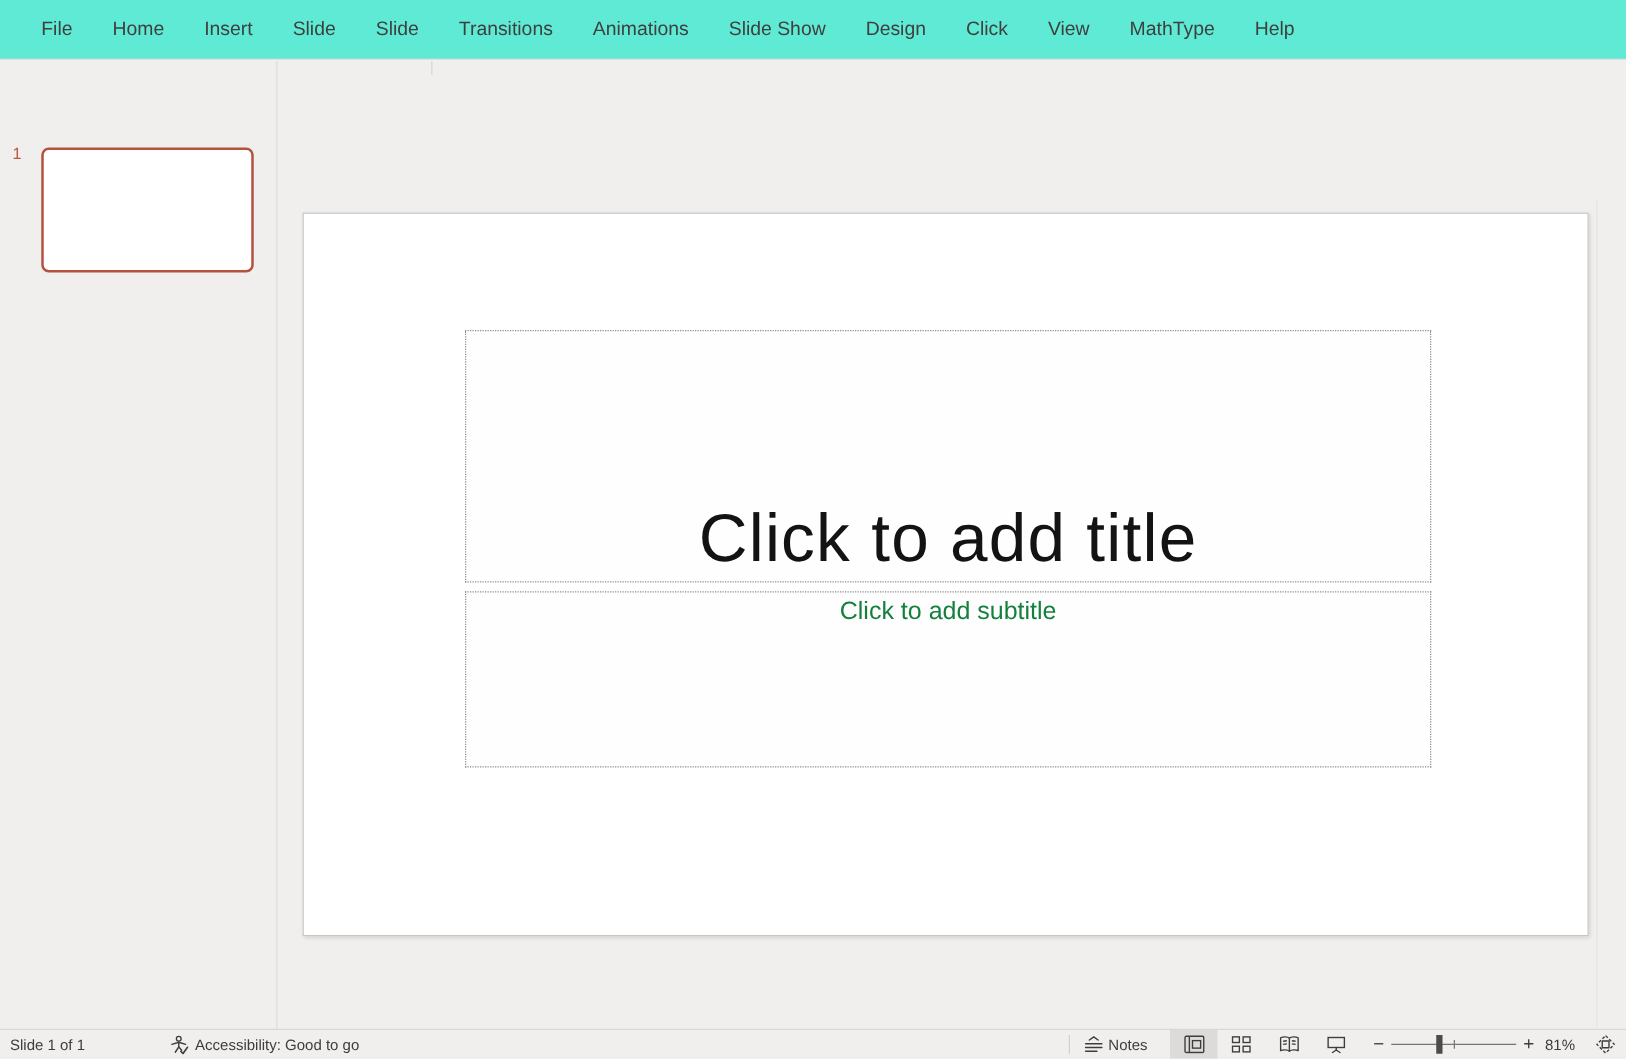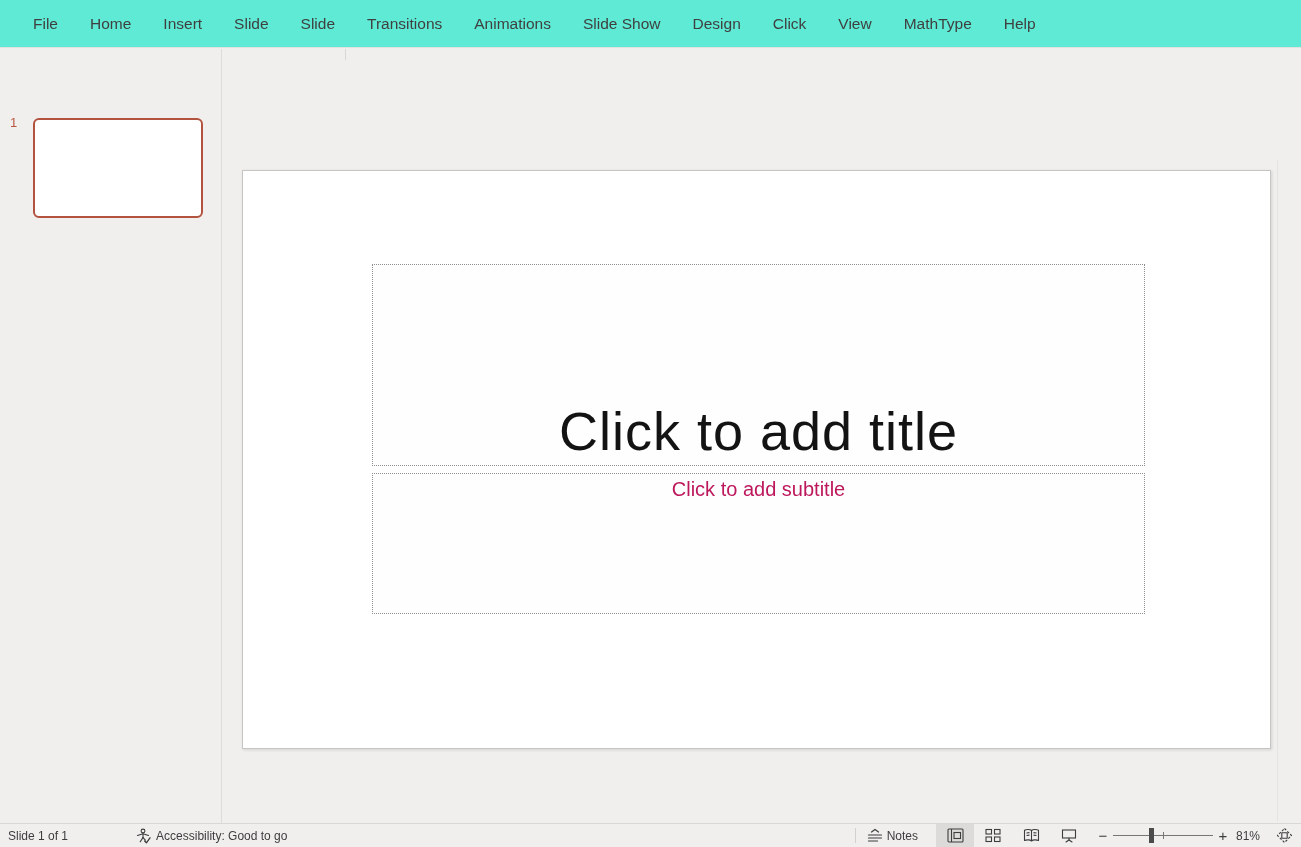--- a/index.html
+++ b/index.html
@@ -35,21 +35,21 @@
   .ph { position:absolute; border:1px dotted #8f8f8f; background:#fefefe; }
   .title-ph {
     left:129px; top:93px; width:773px; height:202px;
     display:flex; align-items:flex-end; justify-content:center; padding-bottom:4px; cursor:text;
   }
   .title-text { font-size:54px; font-weight:300; letter-spacing:1px; color:#131313; line-height:1.1; }
   .subtitle-ph {
     left:129px; top:302px; width:773px; height:141px;
     display:flex; align-items:flex-start; justify-content:center; padding-top:2px; cursor:text;
   }
-  .subtitle-text { font-size:20px; color:#be185d; line-height:1.35; }
+  .subtitle-text { font-size:20px; color:#15803d; line-height:1.35; }
 
   
   .statusbar {
     position:absolute; left:0; right:0; bottom:0; height:24px;
     background:#f0efee; border-top:1px solid #d9d8d7;
     font-size:12px; color:#3d3d3d;
   }
   .sb-left { position:absolute; left:8px; top:0; height:23px; display:flex; align-items:center;gap:37px; }
   .sb-counter { cursor:pointer; }
   .sb-access { display:flex; align-items:center; margin-left:31px; gap:5px; cursor:pointer; }

